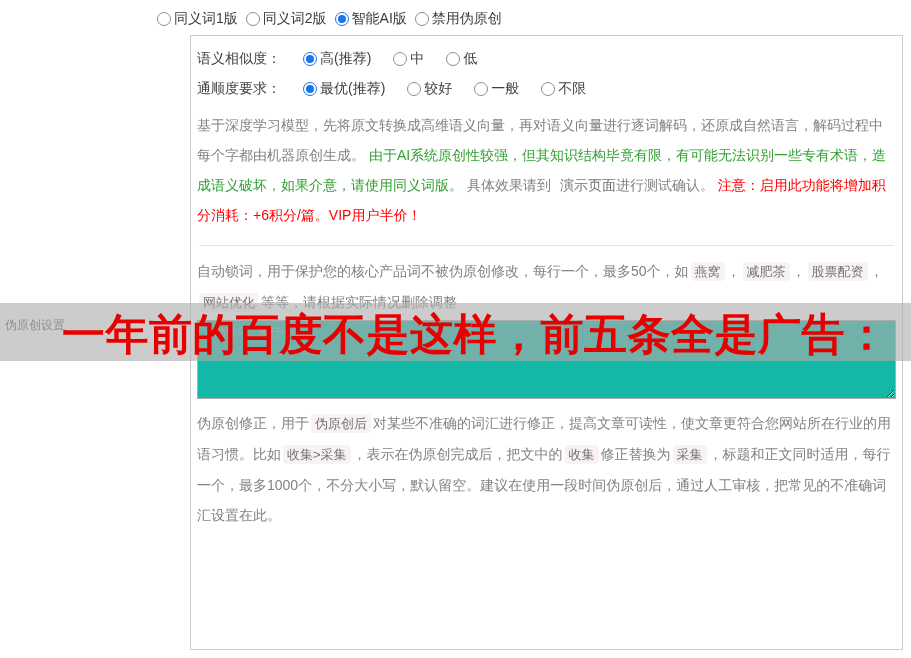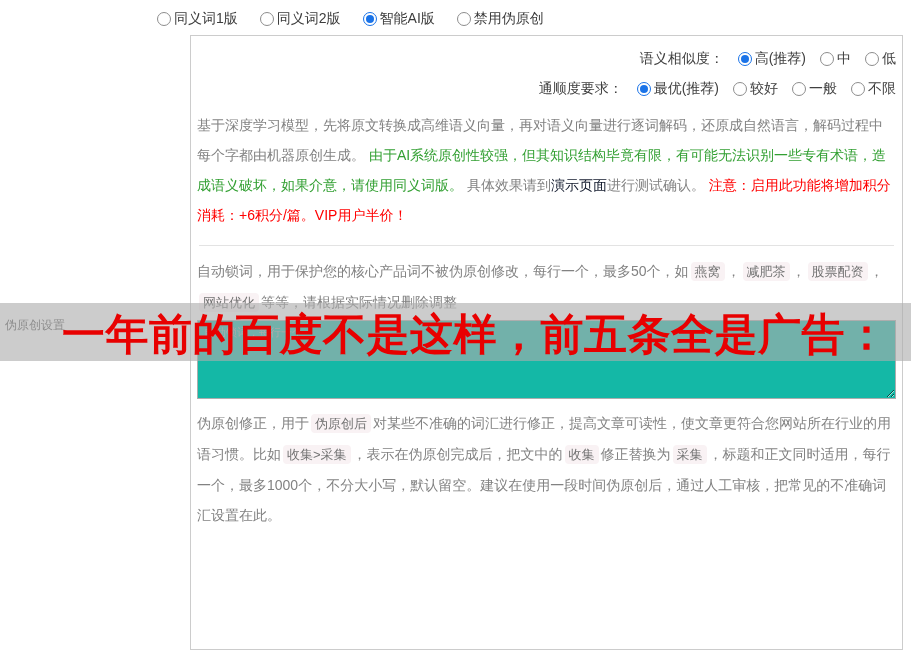--- a/index.html
+++ b/index.html
@@ -2,36 +2,36 @@
 <html><head>
 <meta charset="utf-8">
 <style>
   * { box-sizing: border-box; }
   html,body { margin:0; padding:0; background:#fff; }
   body { font-family:"Liberation Sans","DejaVu Sans",sans-serif; }
   .stage { position:relative; width:911px; height:658px; background:#fff; overflow:hidden; }
 
   .side-label { position:absolute; left:5px; top:317px; font-size:12px; color:#5a5a5a; z-index:1; }
 
-  .tabs-row { position:absolute; left:157px; top:10px; display:flex; gap:22px; font-size:14px; color:#3c3c3c; align-items:center; }
+  .tabs-row { position:absolute; left:157px; top:10px; display:flex; gap:8px; font-size:14px; color:#3c3c3c; align-items:center; }
   .radio-opt { display:inline-flex; align-items:center; cursor:pointer; }
   .radio { display:inline-block; width:14px; height:14px; border:1px solid #8d8d8d; border-radius:50%; background:#fff; position:relative; margin-right:3px; flex:0 0 auto; }
   .radio.on { border-color:#1a73e8; }
   .radio.on::after { content:''; position:absolute; left:2px; top:2px; width:8px; height:8px; border-radius:50%; background:#1a73e8; }
 
   .panel { position:absolute; left:190px; top:35px; width:713px; height:615px; border:1px solid #ccc; background:#fff; padding:12px 6px 0 6px; font-size:14px; }
 
-  .opt-row { display:flex; align-items:center; gap:14px; color:#404040; margin:2px 0 12px 0;justify-content:flex-end; }
+  .opt-row { display:flex; align-items:center; gap:22px; color:#404040; margin:2px 0 12px 0; }
   .row-label { color:#404040; }
 
   .para { color:#828282; line-height:30px; margin:6px 0 0 0; }
   .seg-gray  { color:#828282; }
   .seg-green { color:#33a033; }
   .seg-red   { color:#ff0000; }
-  a.seg-link { color:#0f172a; text-decoration:none; cursor:pointer; }
+  a.seg-link { color:#737373; text-decoration:none; cursor:pointer;margin-left:9px; }
   .seg-code  { color:#737373; background:#f9f2f4; padding:2px 4px; border-radius:4px; font-size:13px; margin:0 2px; }
 
   .chk-row { display:flex; align-items:center; color:#828282; margin-top:3px; }
   .checkbox { width:14px; height:14px; background:#1a73e8; border-radius:2px; position:relative; margin-right:4px; flex:0 0 auto; cursor:pointer; }
   .checkbox::after { content:''; position:absolute; left:4.5px; top:1.5px; width:4px; height:8px; border:solid #fff; border-width:0 2px 2px 0; transform:rotate(45deg); }
 
   hr.sep { border:none; border-top:1px solid #e3e3e3; margin:15px 2px 10px 2px; }
 
   textarea { width:100%; height:79px; border:1px solid #adadad; background:#14b8a6; font-family:inherit; font-size:11px; color:#333; padding:4px 6px; margin-top:2px; resize:both; }
   textarea::placeholder { color:#a6a6a6; }

